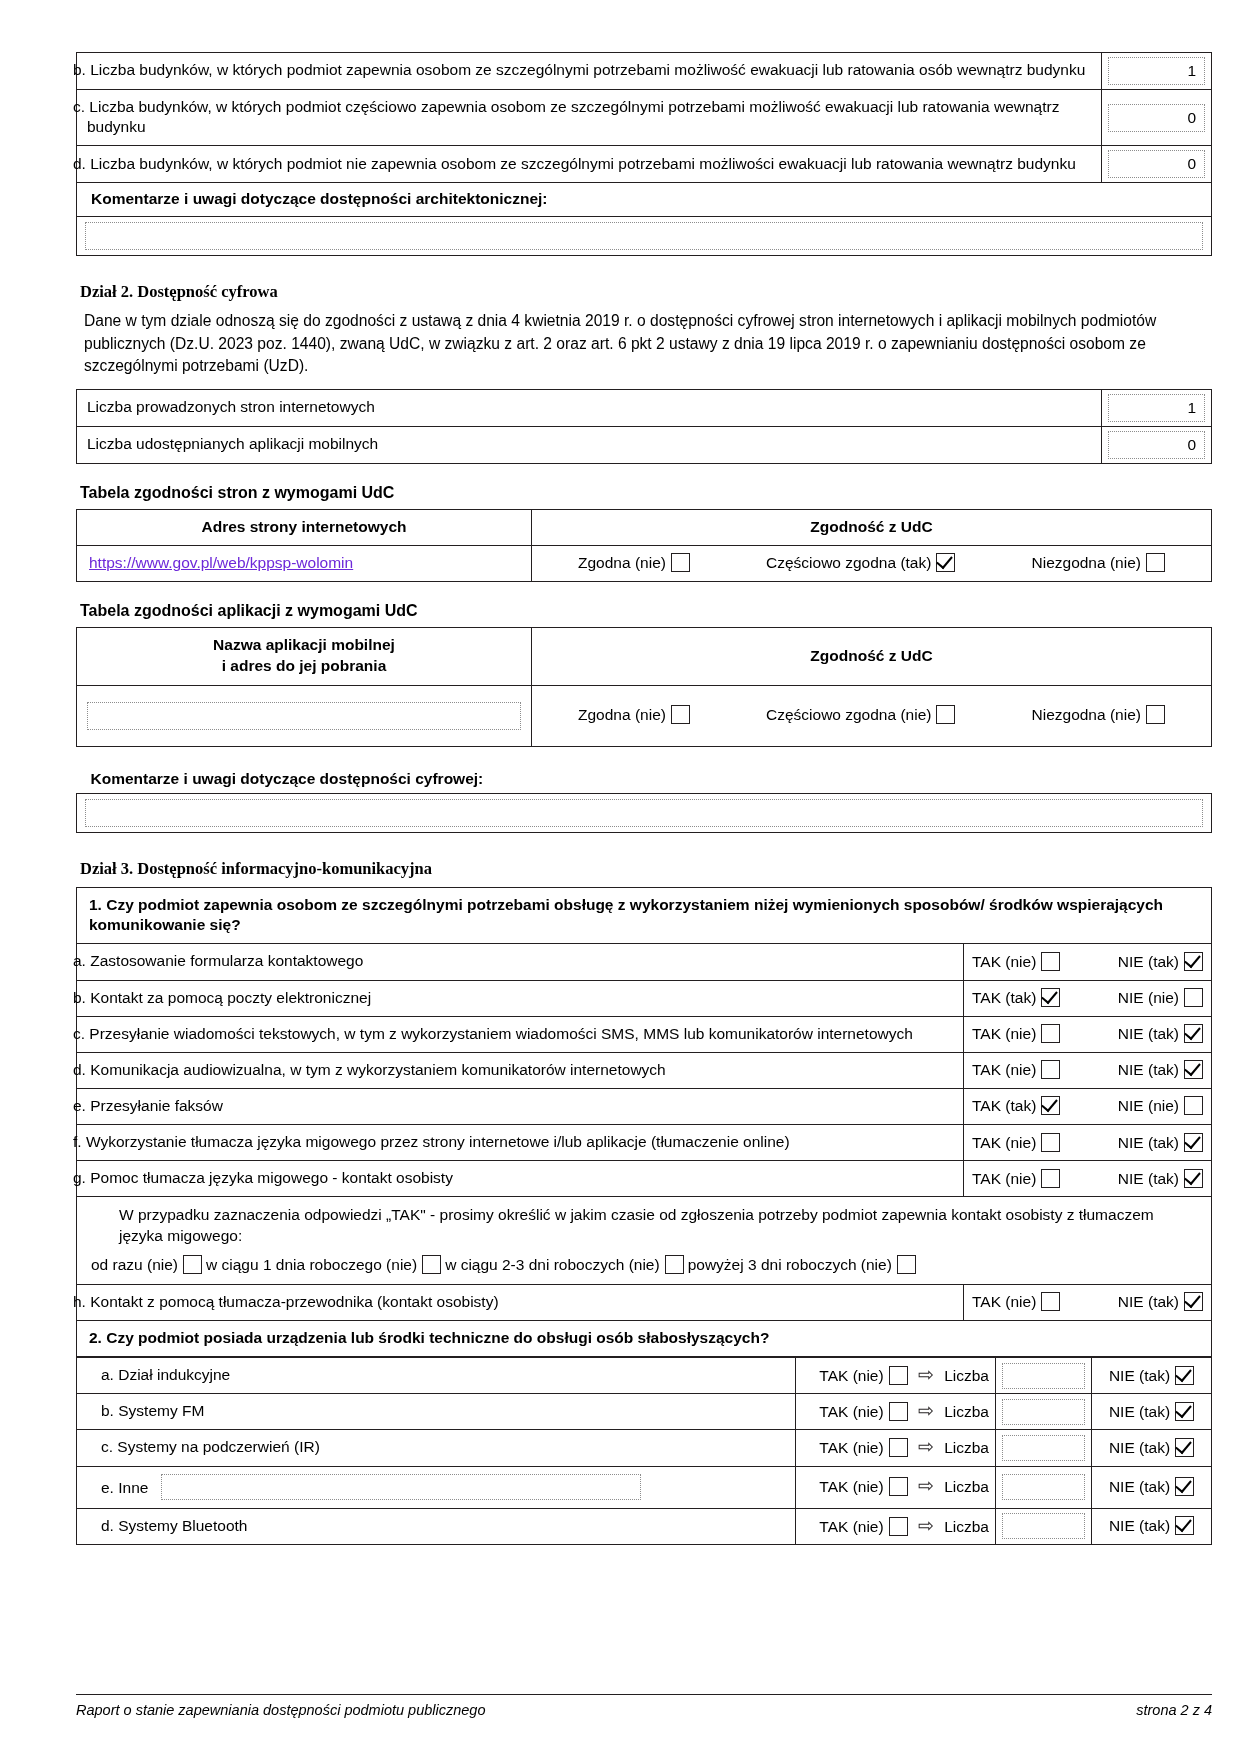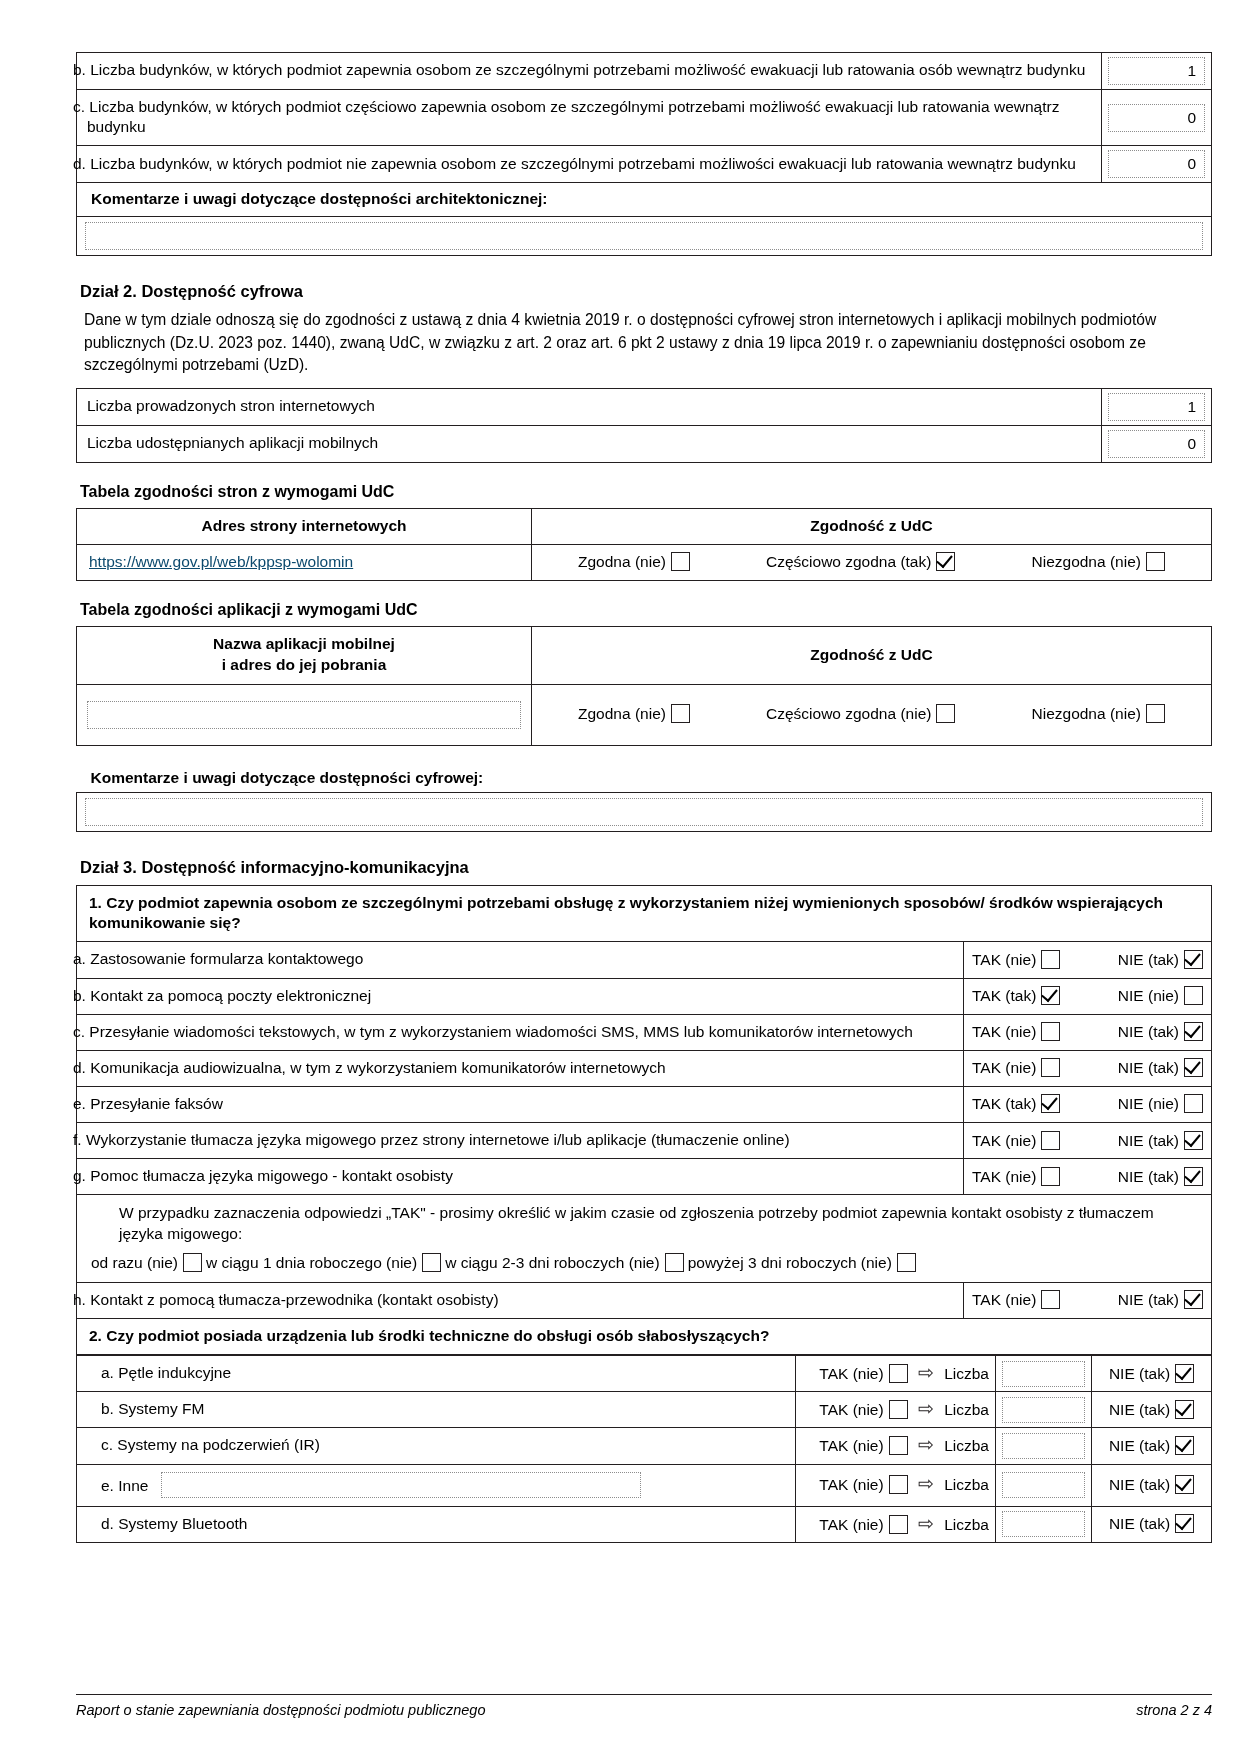--- a/index.html
+++ b/index.html
@@ -54,35 +54,36 @@
     padding: 5px 8px !important;
   }
   .dotbox {
     border: 1px dotted #8d8d8d;
     height: 28px;
   }
   .sec-title {
     font-weight: bold;
     font-size: 16.5px;
     margin: 26px 0 8px 4px;
+    font-family: Liberation Serif, serif;
   }
   .sec-note {
     margin: 0 0 12px 8px;
     line-height: 1.42;
     font-size: 15.6px;
   }
   .mini-title {
     font-weight: bold;
     font-size: 16px;
     margin: 20px 0 7px 4px;
   }
   .ctr { text-align: center; }
   .bold { font-weight: bold; }
   .lnk {
-    color: #0c4a6e;
+    color: #6d28d9;
     text-decoration: underline;
   }
   .chk {
     display: inline-block;
     width: 19px;
     height: 19px;
     border: 1.4px solid #231f20;
     vertical-align: -4px;
     margin-left: 5px;
     position: relative;
@@ -380,21 +381,21 @@
 
     <tr>
       <td class="q-head" colspan="2">2. Czy podmiot posiada urządzenia lub środki techniczne do obsługi osób słabosłyszących?</td>
     </tr>
   </tbody>
     </table>
 
   <table class="tbl" style="border-top:none">
     <tbody>
         <tr>
-      <td style="padding-left:24px">a. Pętle indukcyjne</td>
+      <td style="padding-left:24px">a. Dział indukcyjne</td>
       <td class="dev-tak">
         <span>TAK (nie)</span><span class="chk"></span>
         <span class="arrow">⇨</span>
         <span>Liczba</span>
       </td>
       <td class="dev-cnt">
         <div class="cnt-box"></div>
       </td>
       <td class="dev-nie">
         <span>NIE (tak)</span><span class="chk on"></span>

